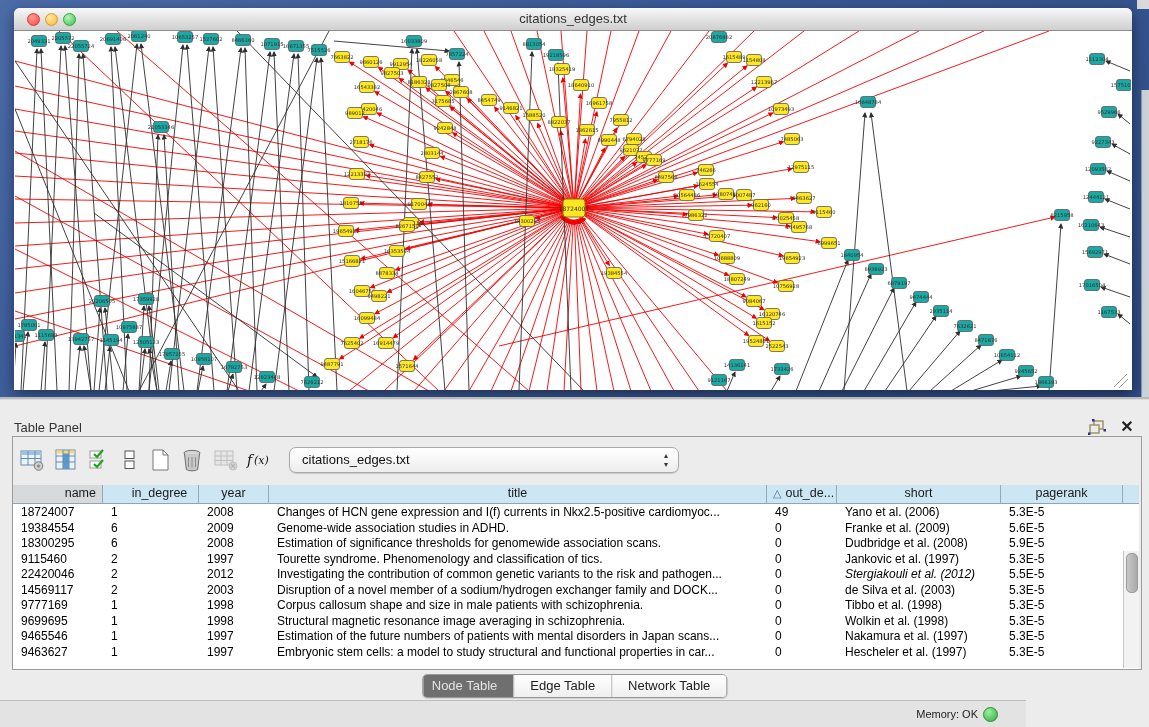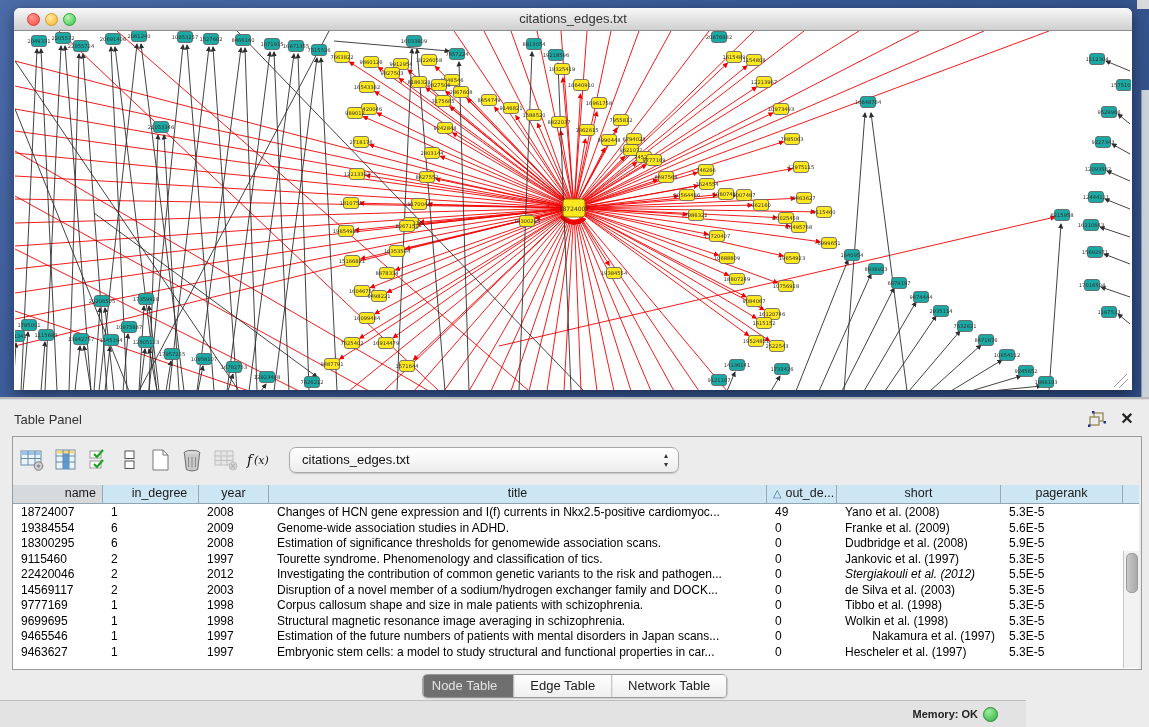--- a/index.html
+++ b/index.html
@@ -20,21 +20,21 @@
     font-size:13px;color:#333;}
   .tl{position:absolute;top:5px;width:11px;height:11px;border-radius:50%;}
   .tl.red{left:13px;background:radial-gradient(circle at 35% 30%,#ff9a92,#fb4940);border:1px solid #d63a32;}
   .tl.yellow{left:31px;background:radial-gradient(circle at 35% 30%,#ffe9a8,#fcb529);border:1px solid #d99b23;}
   .tl.green{left:49px;background:radial-gradient(circle at 35% 30%,#bdf0b5,#35c649);border:1px solid #2aa73c;}
   .canvas{position:relative;width:1116px;height:359px;margin-left:1px;background:#fff;overflow:hidden;}
 
   
   .table-panel{position:absolute;left:0;top:397px;width:1149px;height:330px;background:#ececec;}
   .split-line{position:absolute;left:0;top:0;width:100%;height:2px;background:#b9b9b9;border-bottom:1px solid #dcdcdc;}
-  .panel-header{position:absolute;left:0;top:8px;width:100%;height:28px;}
+  .panel-header{position:absolute;left:0;top:16px;width:100%;height:28px;}
   .panel-title{position:absolute;left:14px;top:7px;font-size:13px;color:#333;}
   .ph-icon{position:absolute;top:5px;width:20px;height:18px;cursor:pointer;}
   .ph-float{right:42px;}
   .ph-close{right:12px;font-size:16px;font-weight:bold;color:#222;line-height:18px;text-align:center;}
 
   .panel-box{position:absolute;left:12px;top:39px;width:1128px;height:232px;
     border:1px solid #9b9b9b;background:#ececec;}
   .toolbar{position:absolute;left:0;top:0;width:100%;height:48px;}
   .tb-icon{position:absolute;top:11px;width:28px;height:26px;}
   .tb-combo{position:absolute;left:276px;top:10px;width:388px;height:24px;
@@ -58,21 +58,21 @@
     background:linear-gradient(90deg,#c9c9c9,#a9a9a9);border:1px solid #9a9a9a;}
 
   .tabs{position:absolute;left:50%;transform:translateX(-50%);top:277px;display:flex;
     border:1px solid #989898;border-radius:5px;overflow:hidden;box-shadow:0 1px 1px rgba(0,0,0,.12);}
   .tab{padding:3px 16px 4px 16px;font-size:13px;color:#222;background:linear-gradient(#ffffff,#efefef);
     border-left:1px solid #bdbdbd;cursor:pointer;white-space:nowrap;}
   .tab:first-child{border-left:none;padding-left:9px;}
   .tab.active{background:#6f6f6f;color:#e3e3e3;}
 
   .status-bar{position:absolute;left:0;top:700px;width:1026px;height:27px;
-    background:#e3e3e3;border-top:1px solid #bdbdbd;font-weight:bold;}
+    background:#e3e3e3;border-top:1px solid #bdbdbd;}
   .mem-label{position:absolute;right:48px;top:7px;font-size:11px;color:#222;}
   .mem-dot{position:absolute;right:28px;top:6px;width:13px;height:13px;border-radius:50%;
     background:radial-gradient(circle at 35% 30%,#9cee9c,#2fae3f);border:1px solid #2c8a35;}
 </style>
 </head>
 <body>
 
 <div id="screen">
 
   <div class="desktop">
@@ -926,21 +926,21 @@
             <div class="hcell" style="width: 164px; text-align: center;"><span>short</span></div>
             <div class="hcell" style="width: 122px; text-align: center;"><span>pagerank</span></div>
           </div>
         <div id="brows">
             <div class="brow">
               <div class="bcell" style="width: 90px;">18724007</div>
               <div class="bcell" style="width: 96px;">1</div>
               <div class="bcell" style="width: 70px;">2008</div>
               <div class="bcell" style="width: 498px;">Changes of HCN gene expression and I(f) currents in Nkx2.5-positive cardiomyoc...</div>
               <div class="bcell" style="width: 70px;">49</div>
-              <div class="bcell" style="width: 164px;">Yano et al. (2008)</div>
+              <div class="bcell" style="width: 164px;">Yano et al. (2006)</div>
               <div class="bcell" style="width: 122px;">5.3E-5</div>
             </div>
             <div class="brow">
               <div class="bcell" style="width: 90px;">19384554</div>
               <div class="bcell" style="width: 96px;">6</div>
               <div class="bcell" style="width: 70px;">2009</div>
               <div class="bcell" style="width: 498px;">Genome-wide association studies in ADHD.</div>
               <div class="bcell" style="width: 70px;">0</div>
               <div class="bcell" style="width: 164px;">Franke et al. (2009)</div>
               <div class="bcell" style="width: 122px;">5.6E-5</div>
@@ -998,21 +998,21 @@
               <div class="bcell" style="width: 70px;">0</div>
               <div class="bcell" style="width: 164px;">Wolkin et al. (1998)</div>
               <div class="bcell" style="width: 122px;">5.3E-5</div>
             </div>
             <div class="brow">
               <div class="bcell" style="width: 90px;">9465546</div>
               <div class="bcell" style="width: 96px;">1</div>
               <div class="bcell" style="width: 70px;">1997</div>
               <div class="bcell" style="width: 498px;">Estimation of the future numbers of patients with mental disorders in Japan scans...</div>
               <div class="bcell" style="width: 70px;">0</div>
-              <div class="bcell" style="width: 164px; text-align: right;">Nakamura et al. (1997)</div>
+              <div class="bcell" style="width: 164px;">Nakamura et al. (1997)</div>
               <div class="bcell" style="width: 122px;">5.3E-5</div>
             </div>
             <div class="brow">
               <div class="bcell" style="width: 90px;">9463627</div>
               <div class="bcell" style="width: 96px;">1</div>
               <div class="bcell" style="width: 70px;">1997</div>
               <div class="bcell" style="width: 498px;">Embryonic stem cells: a model to study structural and functional properties in car...</div>
               <div class="bcell" style="width: 70px;">0</div>
               <div class="bcell" style="width: 164px;">Hescheler et al. (1997)</div>
               <div class="bcell" style="width: 122px;">5.3E-5</div>

